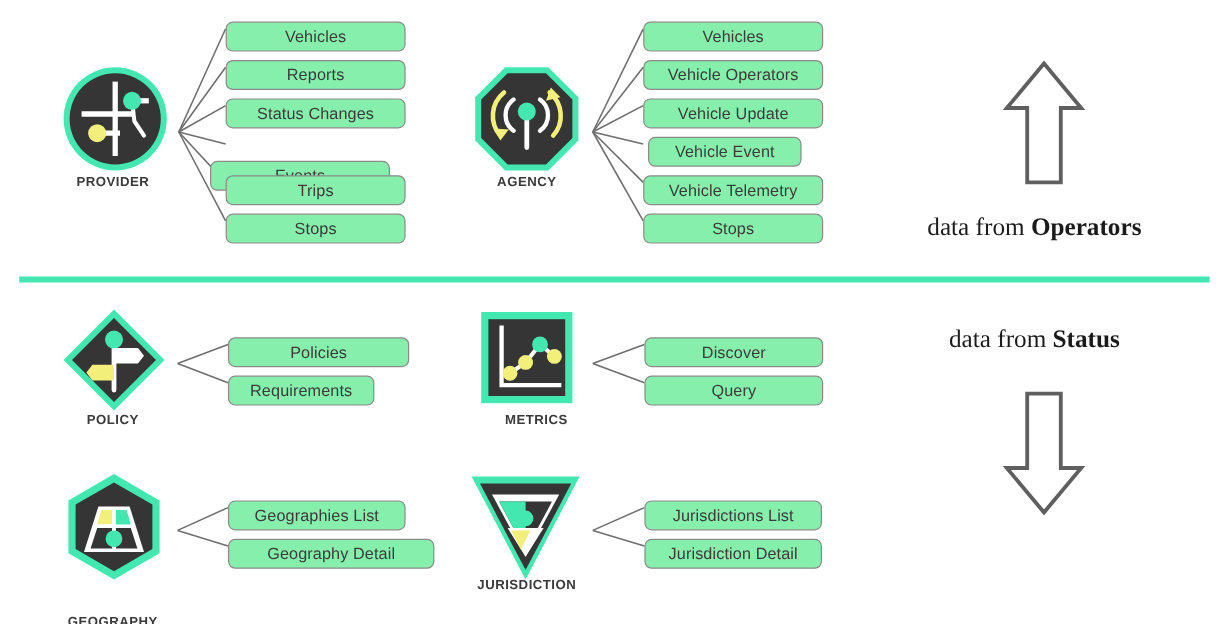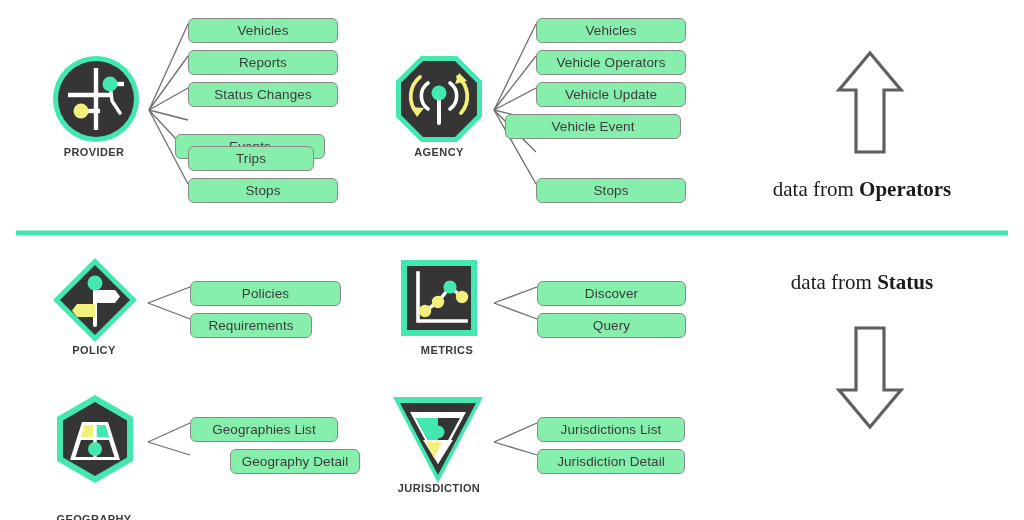--- a/index.html
+++ b/index.html
@@ -203,37 +203,38 @@
     <polygon points="33,46 63,46 48,70" fill="#ffffff"></polygon>
     <polygon points="36,48 52,48 44,64" fill="#f2ef7a"></polygon>
     <circle cx="48" cy="38" r="6.5" fill="#43e8b0"></circle>
   </svg>
   <div class="node-label" style="left:439px; top:482px;">JURISDICTION</div>
 
   <div class="ep-box" style="left:188px; top:18px; width:150px;">Vehicles</div>
   <div class="ep-box" style="left:188px; top:50px; width:150px;">Reports</div>
   <div class="ep-box" style="left:188px; top:82px; width:150px;">Status Changes</div>
   <div class="ep-box" style="left:175px; top:114px; width:150px;margin-top:20px;">Events</div>
-  <div class="ep-box" style="left:188px; top:146px; width:126px;">Trips</div>
+  <div class="ep-box" style="left:188px; top:146px; width:150px;">Trips</div>
   <div class="ep-box" style="left:188px; top:178px; width:150px;">Stops</div>
 
   <div class="ep-box" style="left:536px; top:18px; width:150px;">Vehicles</div>
   <div class="ep-box" style="left:536px; top:50px; width:150px;">Vehicle Operators</div>
   <div class="ep-box" style="left:536px; top:82px; width:150px;">Vehicle Update</div>
-  <div class="ep-box" style="left:505px; top:114px; width:176px;">Vehicle Event</div>
+  <div class="ep-box" style="left:540px; top:114px; width:128px;">Vehicle Event</div>
+  <div class="ep-box" style="left:536px; top:146px; width:150px;">Vehicle Telemetry</div>
   <div class="ep-box" style="left:536px; top:178px; width:150px;">Stops</div>
 
   <div class="ep-box" style="left:190px; top:281px; width:151px;">Policies</div>
   <div class="ep-box" style="left:190px; top:313px; width:122px;">Requirements</div>
 
   <div class="ep-box" style="left:537px; top:281px; width:149px;">Discover</div>
   <div class="ep-box" style="left:537px; top:313px; width:149px;">Query</div>
 
   <div class="ep-box" style="left:190px; top:417px; width:148px;">Geographies List</div>
-  <div class="ep-box" style="left:190px; top:449px; width:130px;margin-left:40px;">Geography Detail</div>
+  <div class="ep-box" style="left:190px; top:449px; width:172px;">Geography Detail</div>
 
   <div class="ep-box" style="left:537px; top:417px; width:148px;">Jurisdictions List</div>
   <div class="ep-box" style="left:537px; top:449px; width:148px;">Jurisdiction Detail</div>
 
   <svg class="icon" style="left:836px; top:50px;" width="68" height="105" viewBox="0 0 68 105">
     <polygon points="34,3 65,40 48,40 48,102 20,102 20,40 3,40" fill="none" stroke="#5f5f5f" stroke-width="3.2" stroke-linejoin="miter"></polygon>
   </svg>
   <div class="caption" style="left:862px; top:177px;">
     <span>data from </span><b>Operators</b>
   </div>

